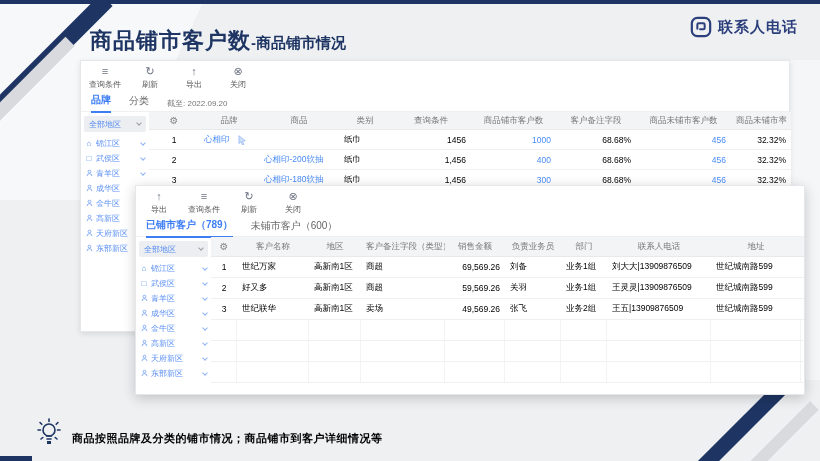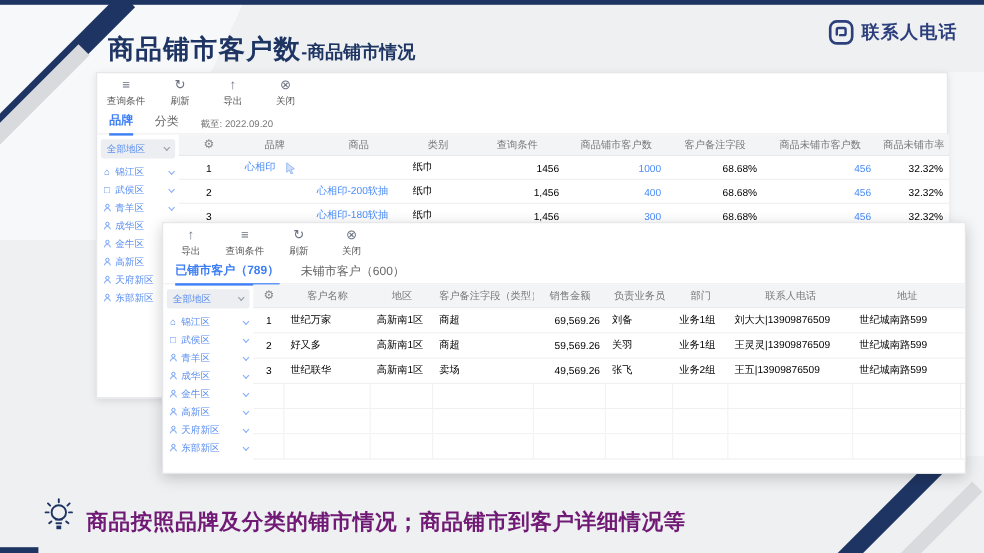--- a/index.html
+++ b/index.html
@@ -66,21 +66,21 @@
   .blue{ color:#4a8cf7; }
   .gear{ font-size:10px; color:#888; }
   .w1 .trow{ height:20px; } .w1 .trow.head{ height:18px; }
   .w2 .trow{ height:21px; } .w2 .trow.head{ height:20px; }
   .w2 .trow.empty .tcell{ border-right:1px solid #f3f3f4; height:100%; }
   .cellwrap{ position:relative; display:flex; align-items:center; }
   .cursor-svg{ margin-left:8px; }
 
   
   .footer{ position:absolute; left:36px; bottom:14px; display:flex; align-items:center; gap:10px; }
-  .footer-text{ font-size:18px; font-weight:bold; color:#701a75; letter-spacing:0.5px;margin-top:12px; }
+  .footer-text{ font-size:11px; font-weight:bold; color:#000000; letter-spacing:0.5px;margin-top:12px; }
 </style>
 </head>
 <body>
 
 <div class="slide">
 
   <div class="bg-poly1"></div>
   <div class="bg-poly2"></div>
   <div class="top-bar"></div>
   <div class="stripe tl-navy"></div>

